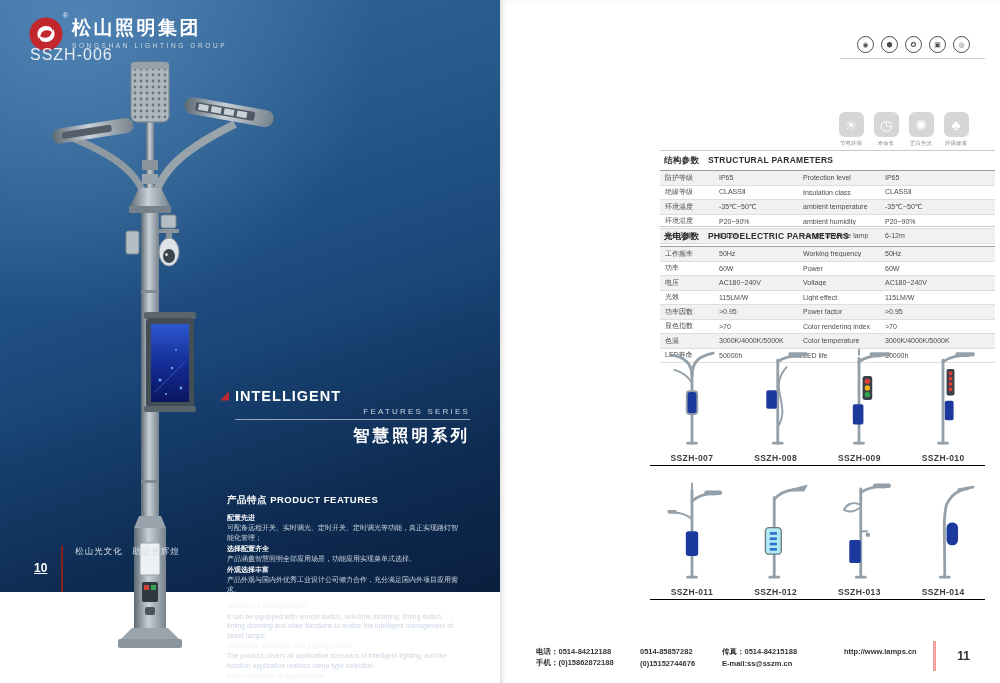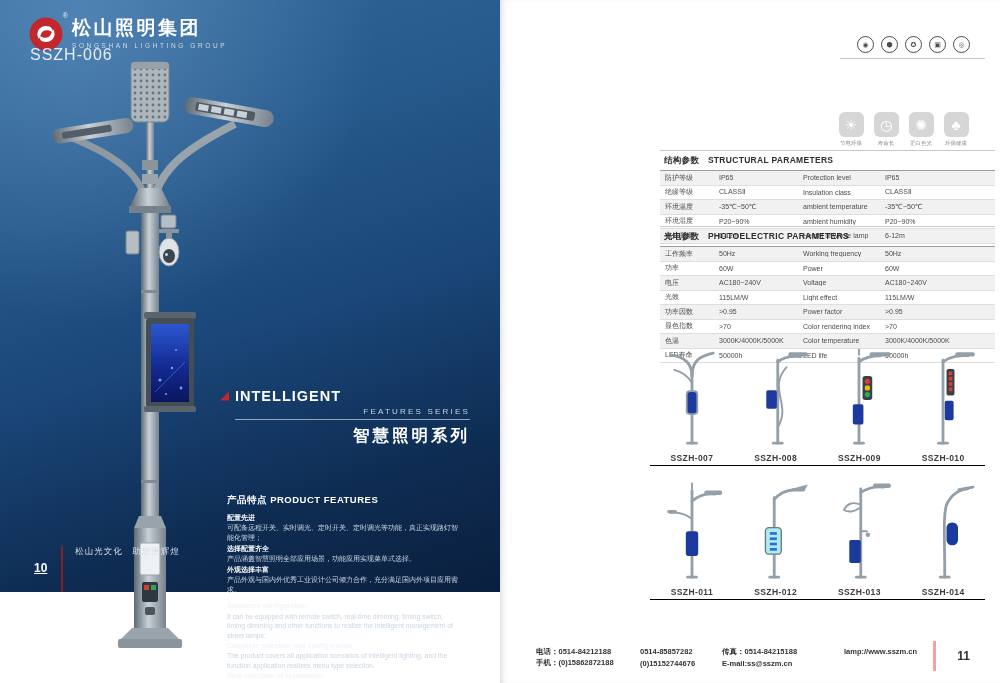--- a/index.html
+++ b/index.html
@@ -500,21 +500,21 @@
           <line x1="35" y1="110" x2="45" y2="110"></line>
         </svg>
         <figcaption>SSZH-014</figcaption>
       </figure>
     </div>
 
     <div class="contact">
       <span>电话：0514-84212188</span>
       <span>0514-85857282</span>
       <span>传真：0514-84215188</span>
-      <span>lamp://www.sszm.cn</span>
+      <span>http://www.lamps.cn</span>
       <span>手机：(0)15862872188</span>
       <span>(0)15152744676</span>
       <span>E-mail:ss@sszm.cn</span>
       <span></span>
     </div>
 
     <div class="pageno-right">
       <span class="pageno-redline"></span>
       <span class="pageno-num">11</span>
     </div>

